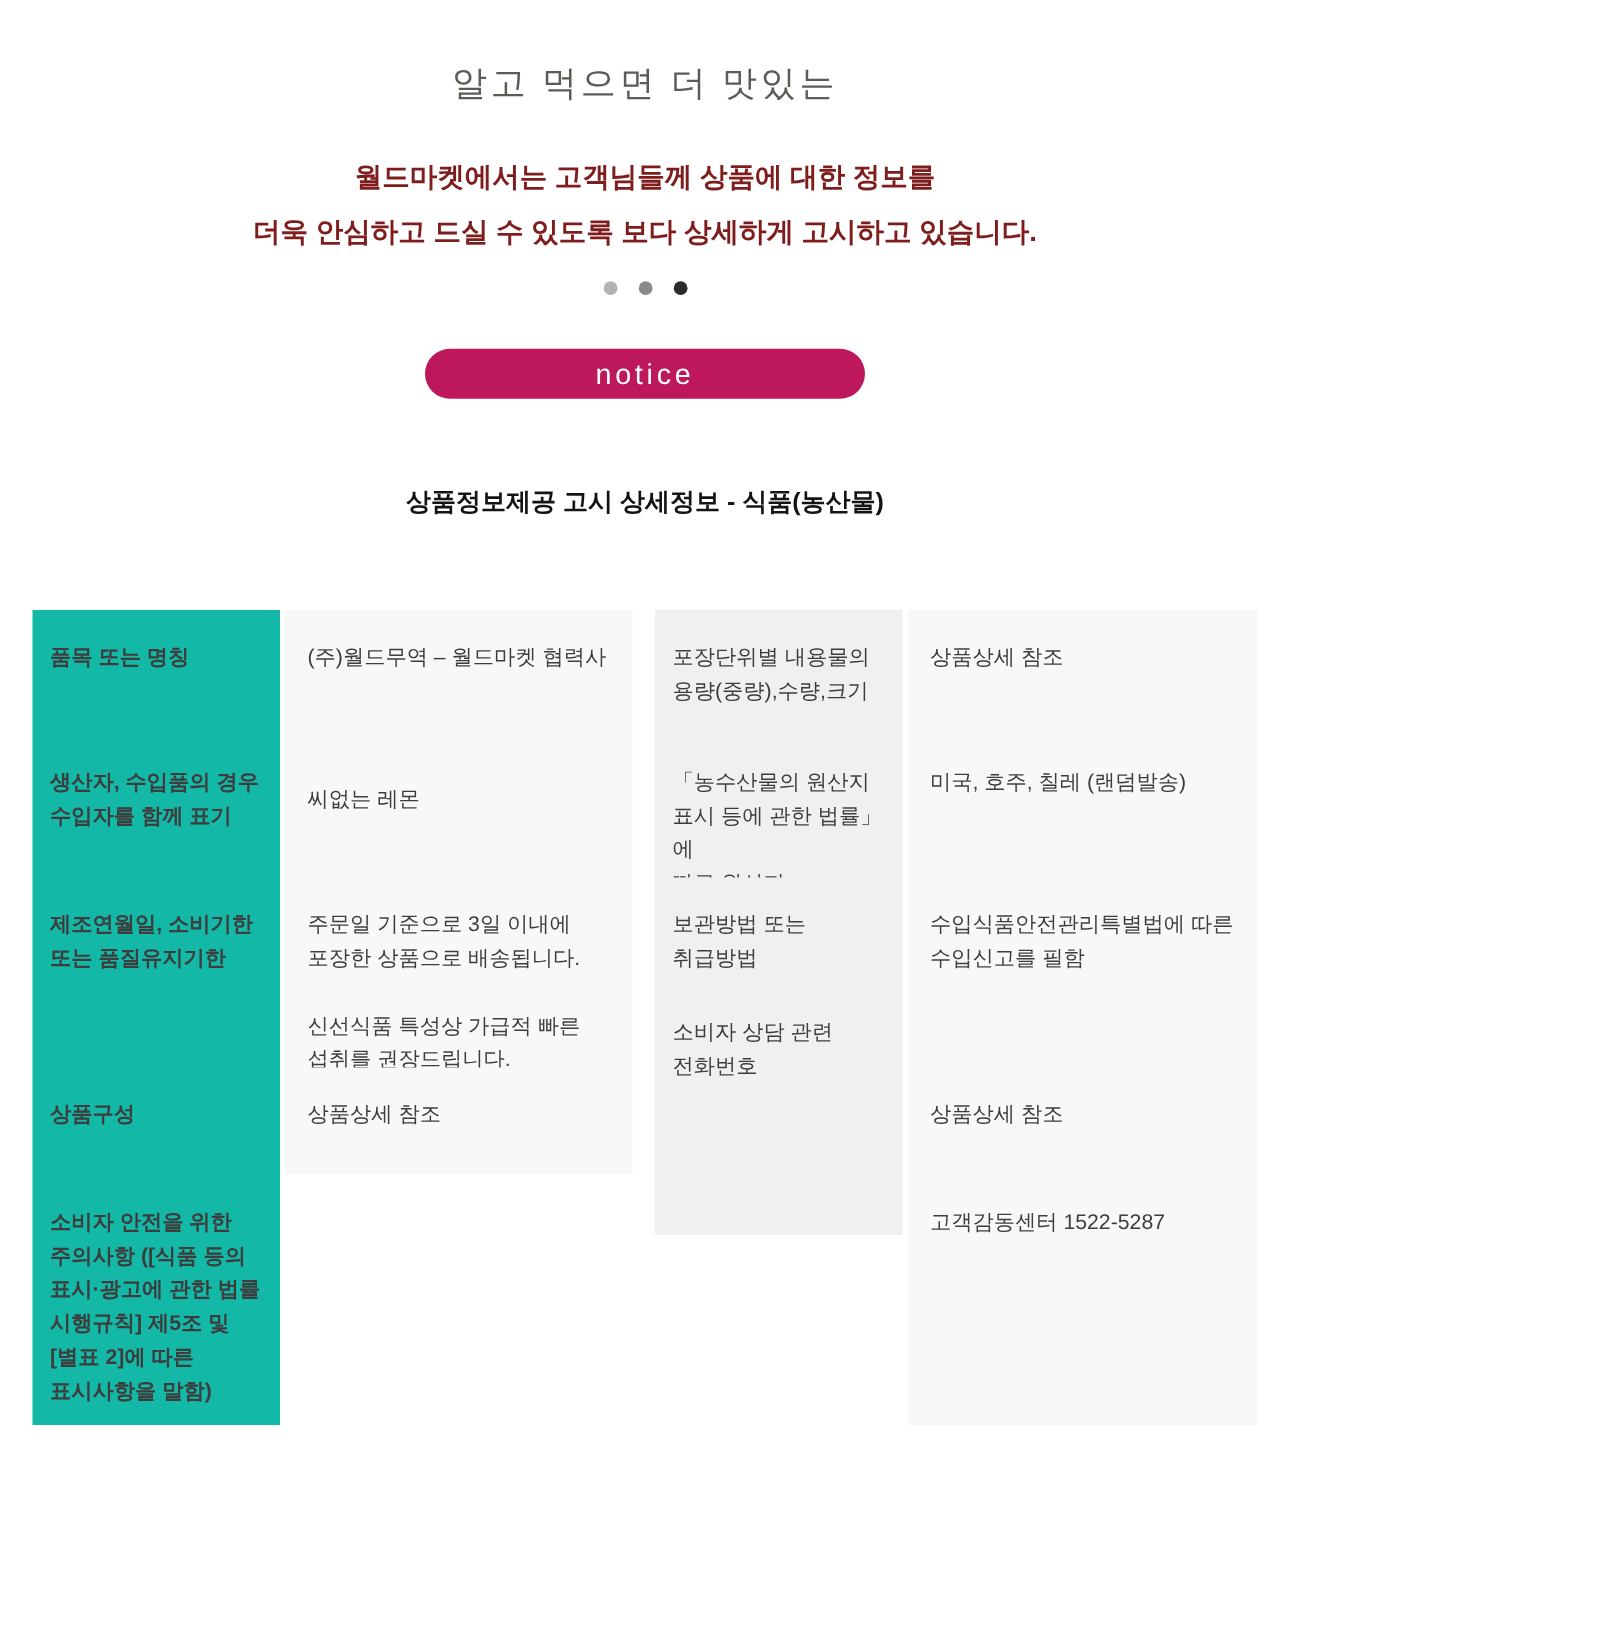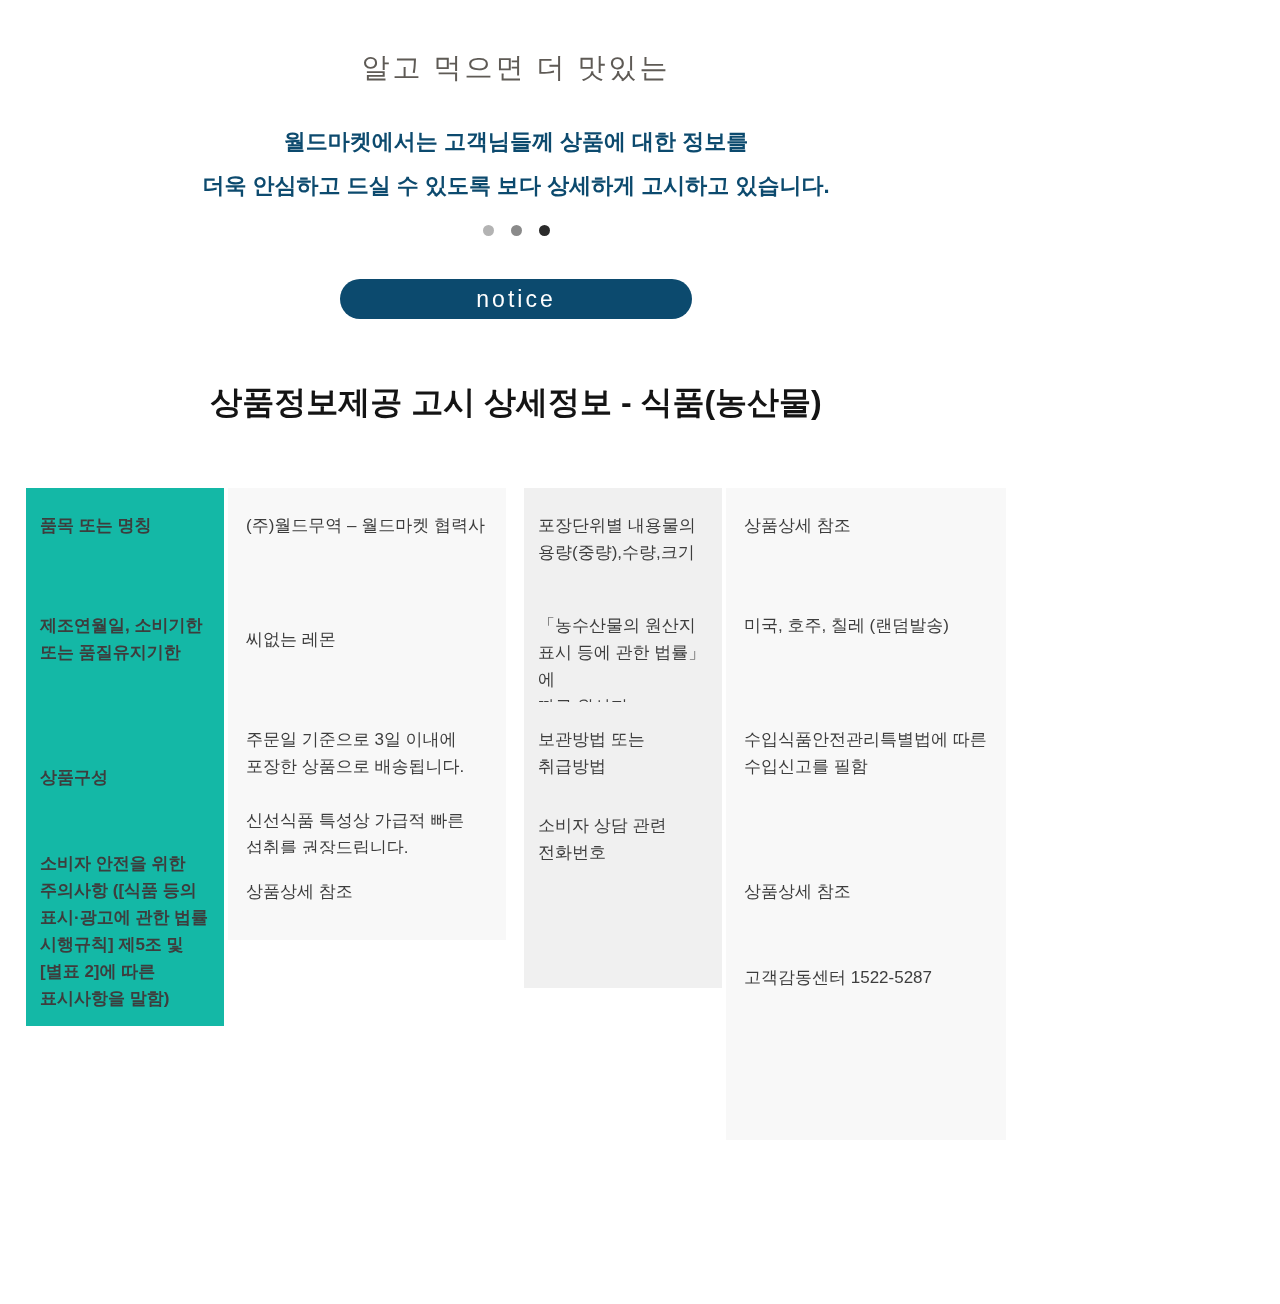--- a/index.html
+++ b/index.html
@@ -30,55 +30,55 @@
     color: #3f3f3f;
     line-height: 80px;
   }
   .main-title .gold { color: #b1883c; }
 
   .subtitle {
     margin-top: 34px;
     text-align: center;
     font-size: 22px;
     font-weight: 600;
-    color: #0c4a6e;
+    color: #7f1d1d;
     line-height: 44px;
   }
 
   .dots {
     margin-top: 16px;
     display: flex;
     justify-content: center;
     align-items: center;
     gap: 17px;
     height: 12px;
   }
   .dot { width: 11px; height: 11px; border-radius: 50%; display: inline-block; cursor: pointer; }
   .dot-0 { background: #b3b3b3; }
   .dot-1 { background: #8a8a8a; }
   .dot-2 { background: #2b2b2b; }
 
   .notice-pill {
     margin: 43px auto 0 auto;
     width: 352px; height: 40px;
     border-radius: 20px;
-    background: #0c4a6e;
+    background: #be185d;
     color: #ffffff;
     font-size: 23px;
     font-weight: 300;
     letter-spacing: 3px;
     text-align: center;
     line-height: 40px;
     cursor: pointer;
   }
 
   .section-title {
     margin-top: 65px;
     text-align: center;
-    font-size: 32px;
+    font-size: 20px;
     font-weight: 700;
     color: #141414;
     line-height: 36px;
   }
 
   .info-table {
     margin: 68px auto 0 auto;
     width: 980px;
     display: flex;
     align-items: flex-start;
@@ -124,20 +124,22 @@
   </div>
 
   <div class="notice-pill">notice</div>
 
   <div class="section-title">상품정보제공 고시 상세정보 - 식품(농산물)</div>
 
   <div class="info-table">
 
     <div class="col col-label1">
       <div class="cell label-cell r0">품목 또는 명칭</div>
+      <div class="cell label-cell r1">생산자, 수입품의 경우
+수입자를 함께 표기</div>
       <div class="cell label-cell r2">제조연월일, 소비기한
 또는 품질유지기한</div>
       <div class="cell label-cell r3">상품구성</div>
       <div class="cell label-cell r4">소비자 안전을 위한
 주의사항 ([식품 등의
 표시·광고에 관한 법률
 시행규칙] 제5조 및
 [별표 2]에 따른
 표시사항을 말함)</div>
     </div>

